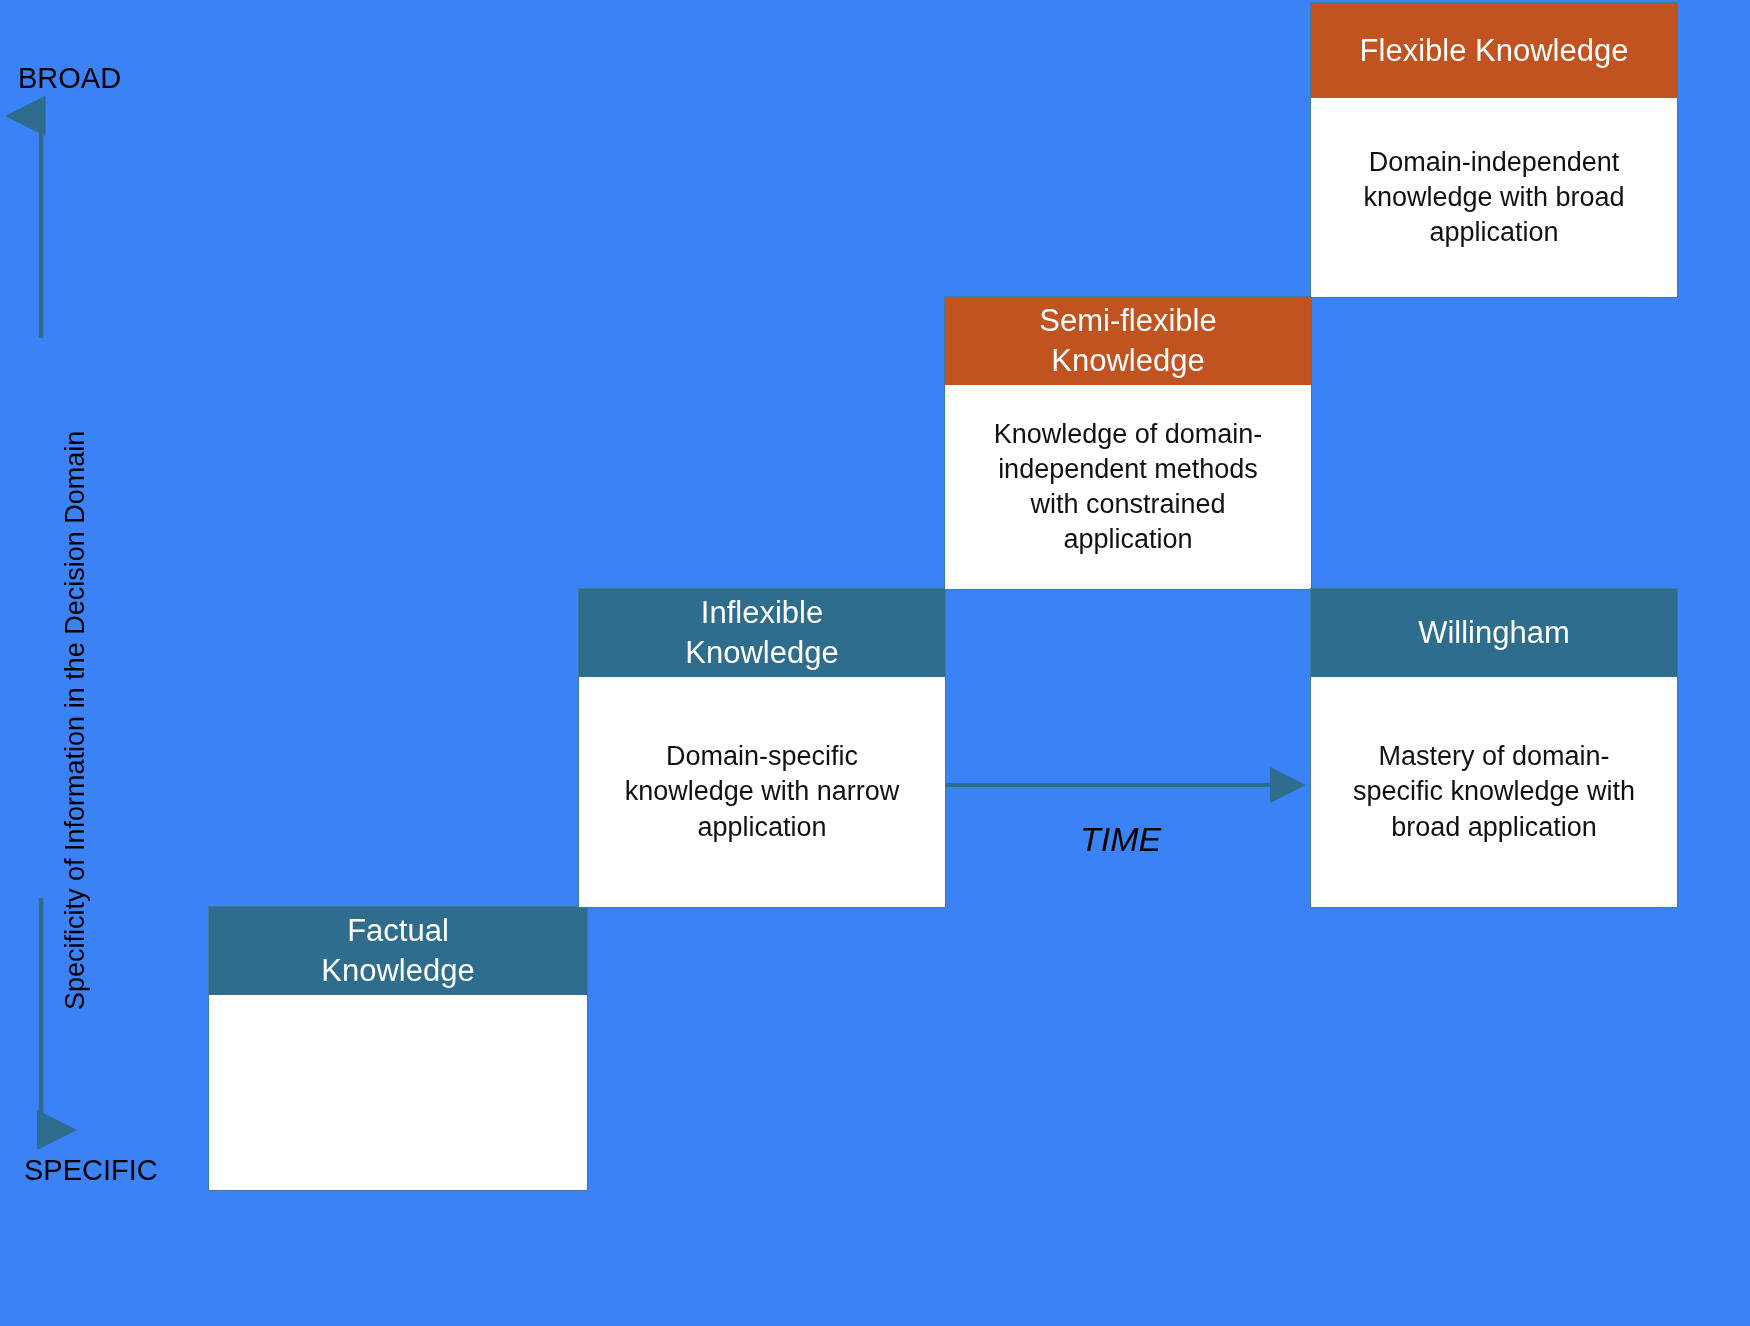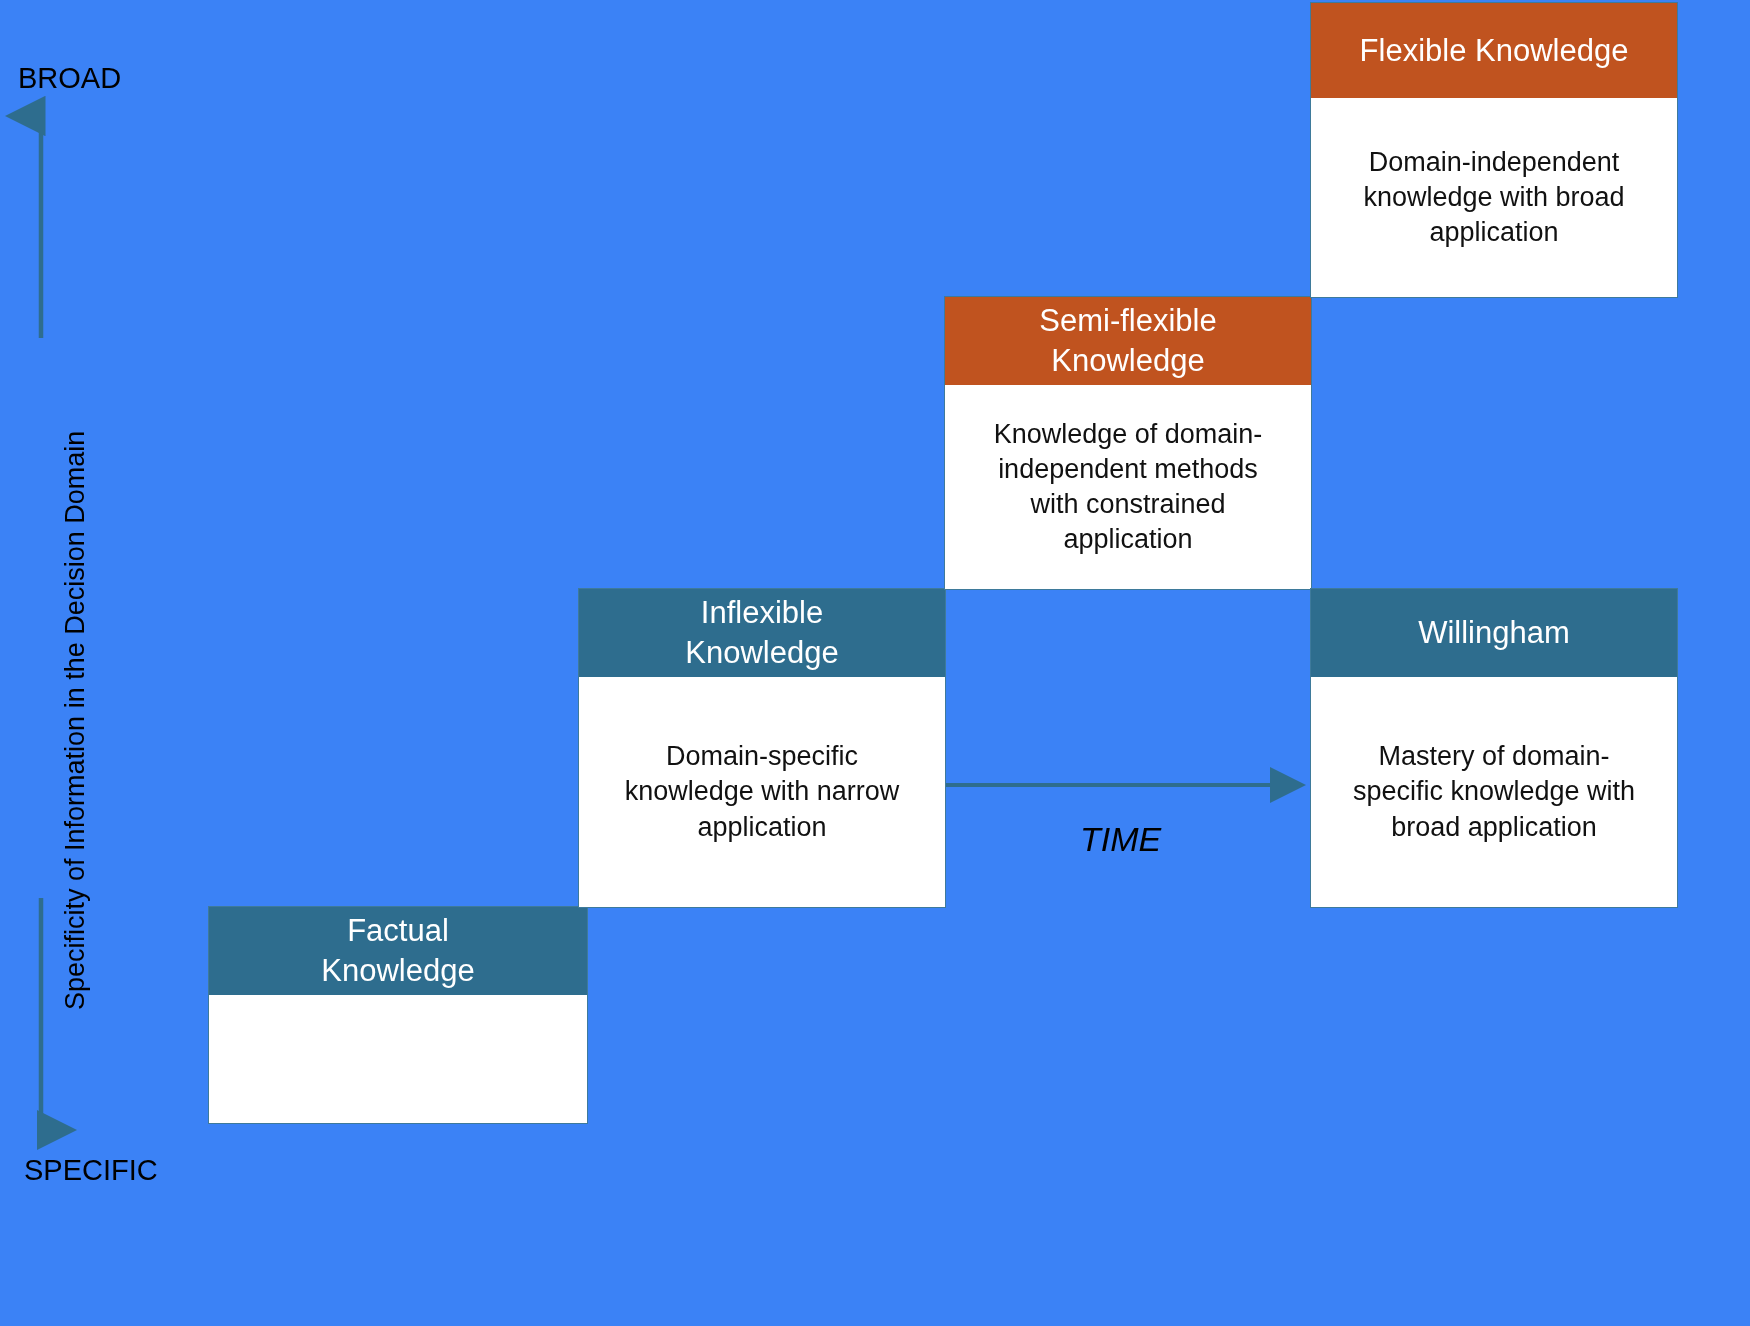--- a/index.html
+++ b/index.html
@@ -137,21 +137,21 @@
       <marker id="yDown" markerWidth="9" markerHeight="9" refX="4.5" refY="8" orient="auto" markerUnits="strokeWidth">
         <path d="M4.5,0 L9,9 L0,9 Z" fill="#2E6D8E"></path>
       </marker>
     </defs>
     <line x1="13" y1="230" x2="13" y2="8" stroke="#2E6D8E" stroke-width="4.5" marker-end="url(#yUp)"></line>
     <line x1="13" y1="790" x2="13" y2="1022" stroke="#2E6D8E" stroke-width="4.5" marker-end="url(#yDown)"></line>
   </svg>
 
   <div class="y-axis-title" style="left:60px; top:1010px;">Specificity of Information in the Decision Domain</div>
 
-  <div class="stage-box" style="left:208px; top:906px; width:380px; height:218px;">
+  <div class="stage-box" style="left:208px; top:906px; width:380px; height:285px;">
     <div class="stage-header blue" style="height:88px;">Factual
 Knowledge</div>
   </div>
 
   <div class="stage-box" style="left:578px; top:588px; width:368px; height:320px;">
     <div class="stage-header blue" style="height:88px;">Inflexible
 Knowledge</div>
     <div class="stage-body">
       <span class="stage-desc">Domain-specific
 knowledge with narrow

